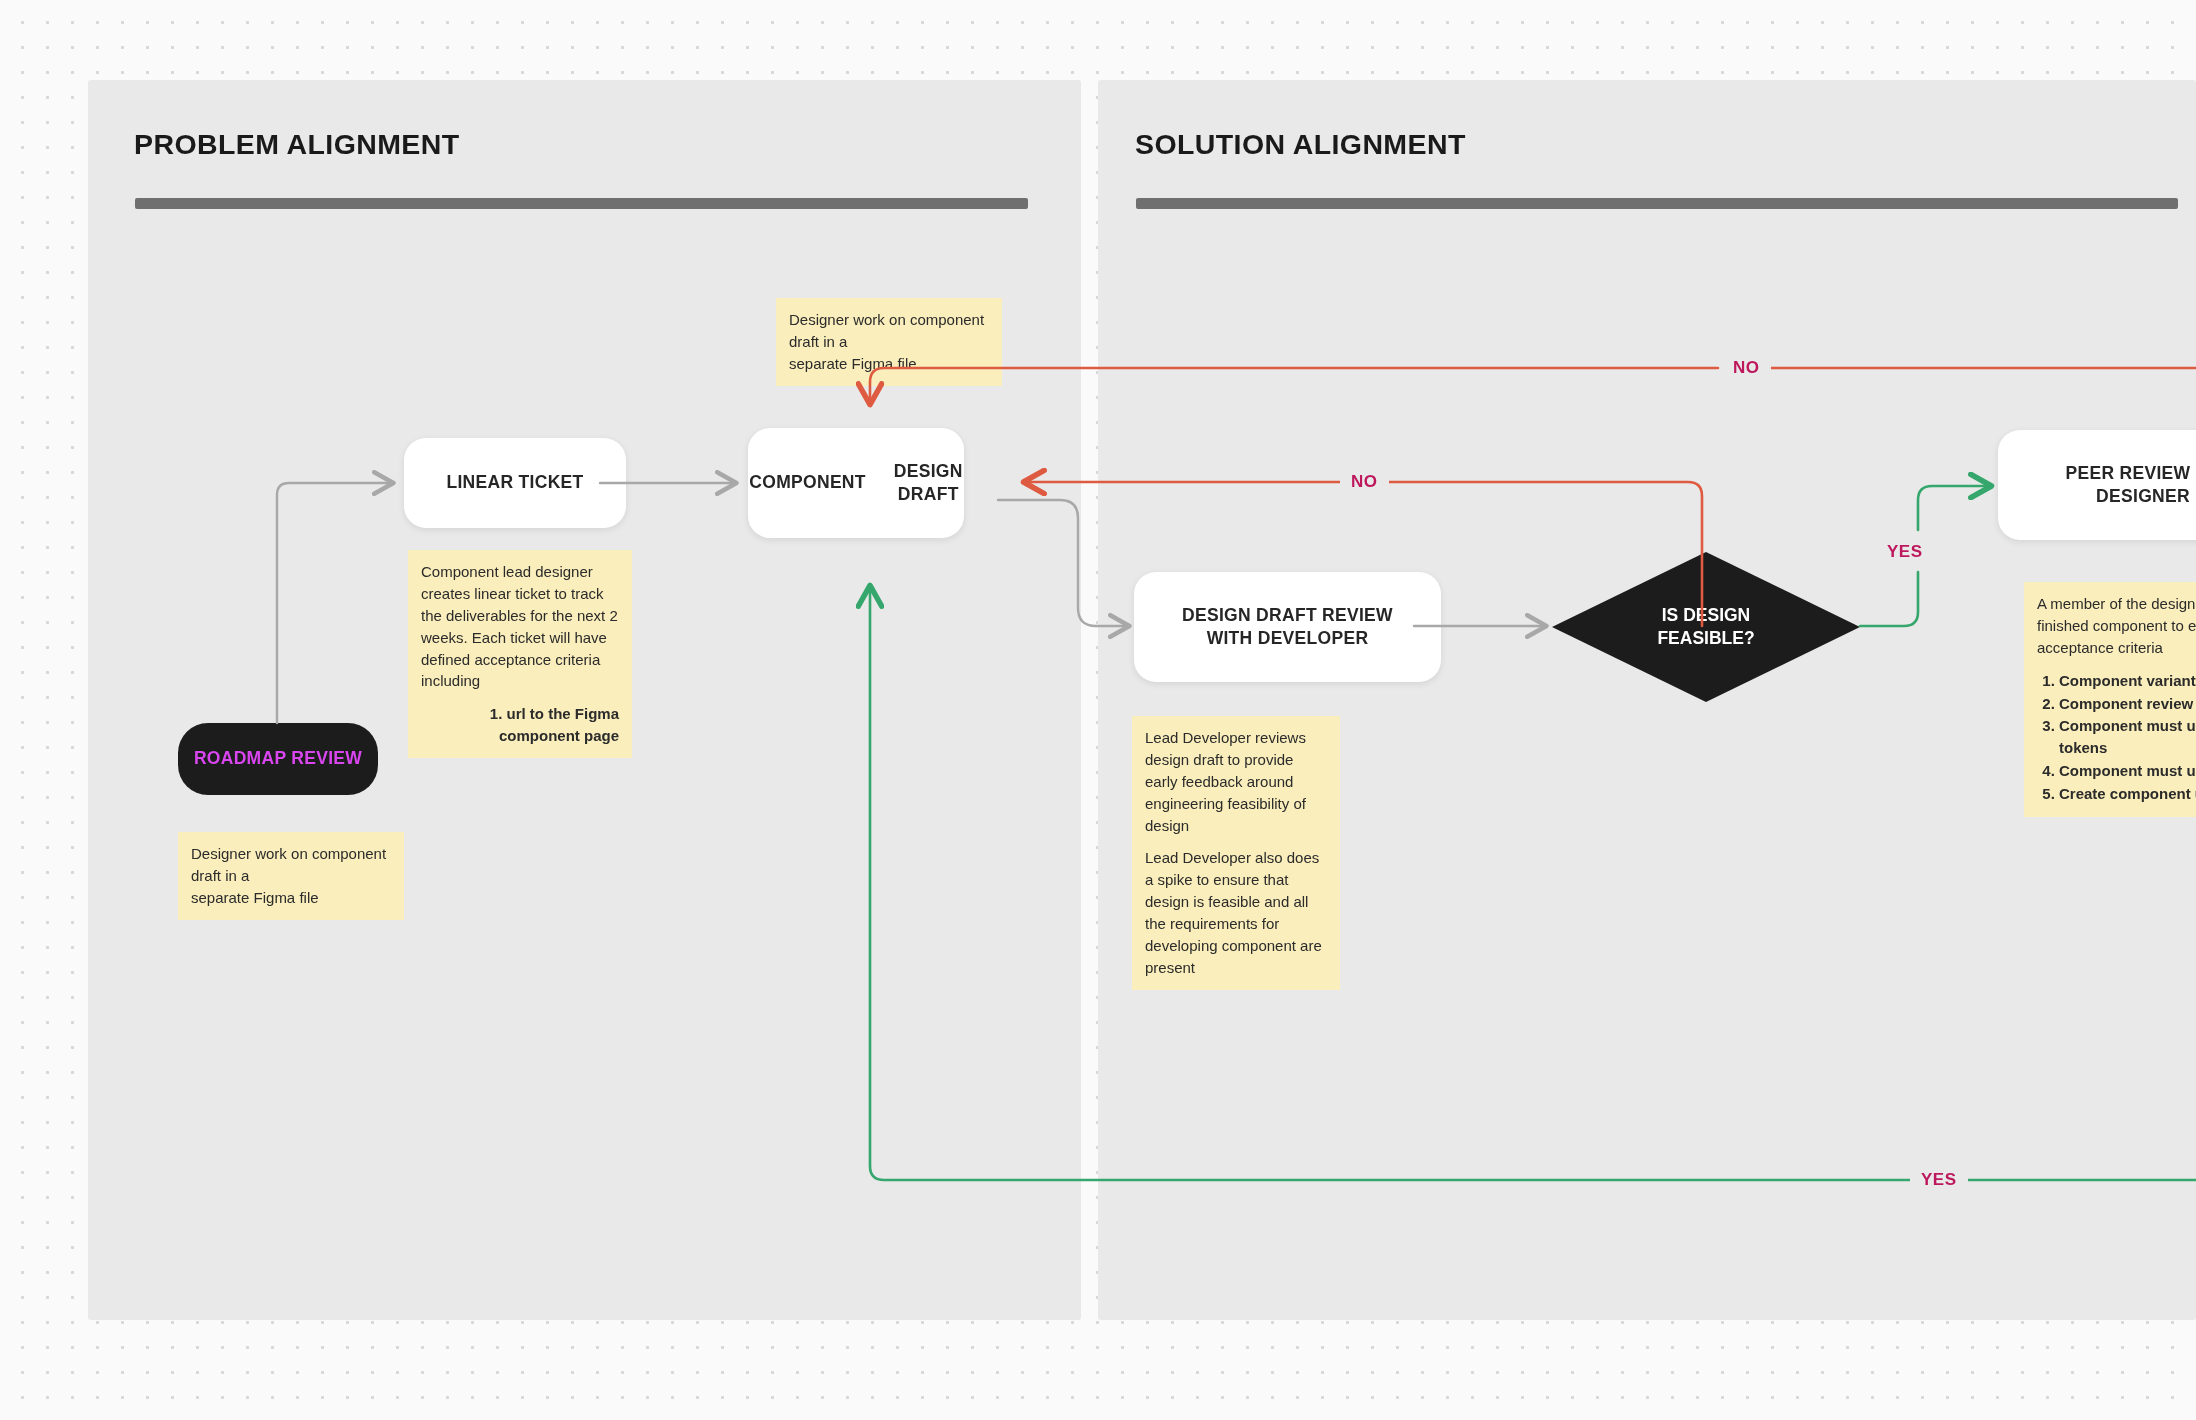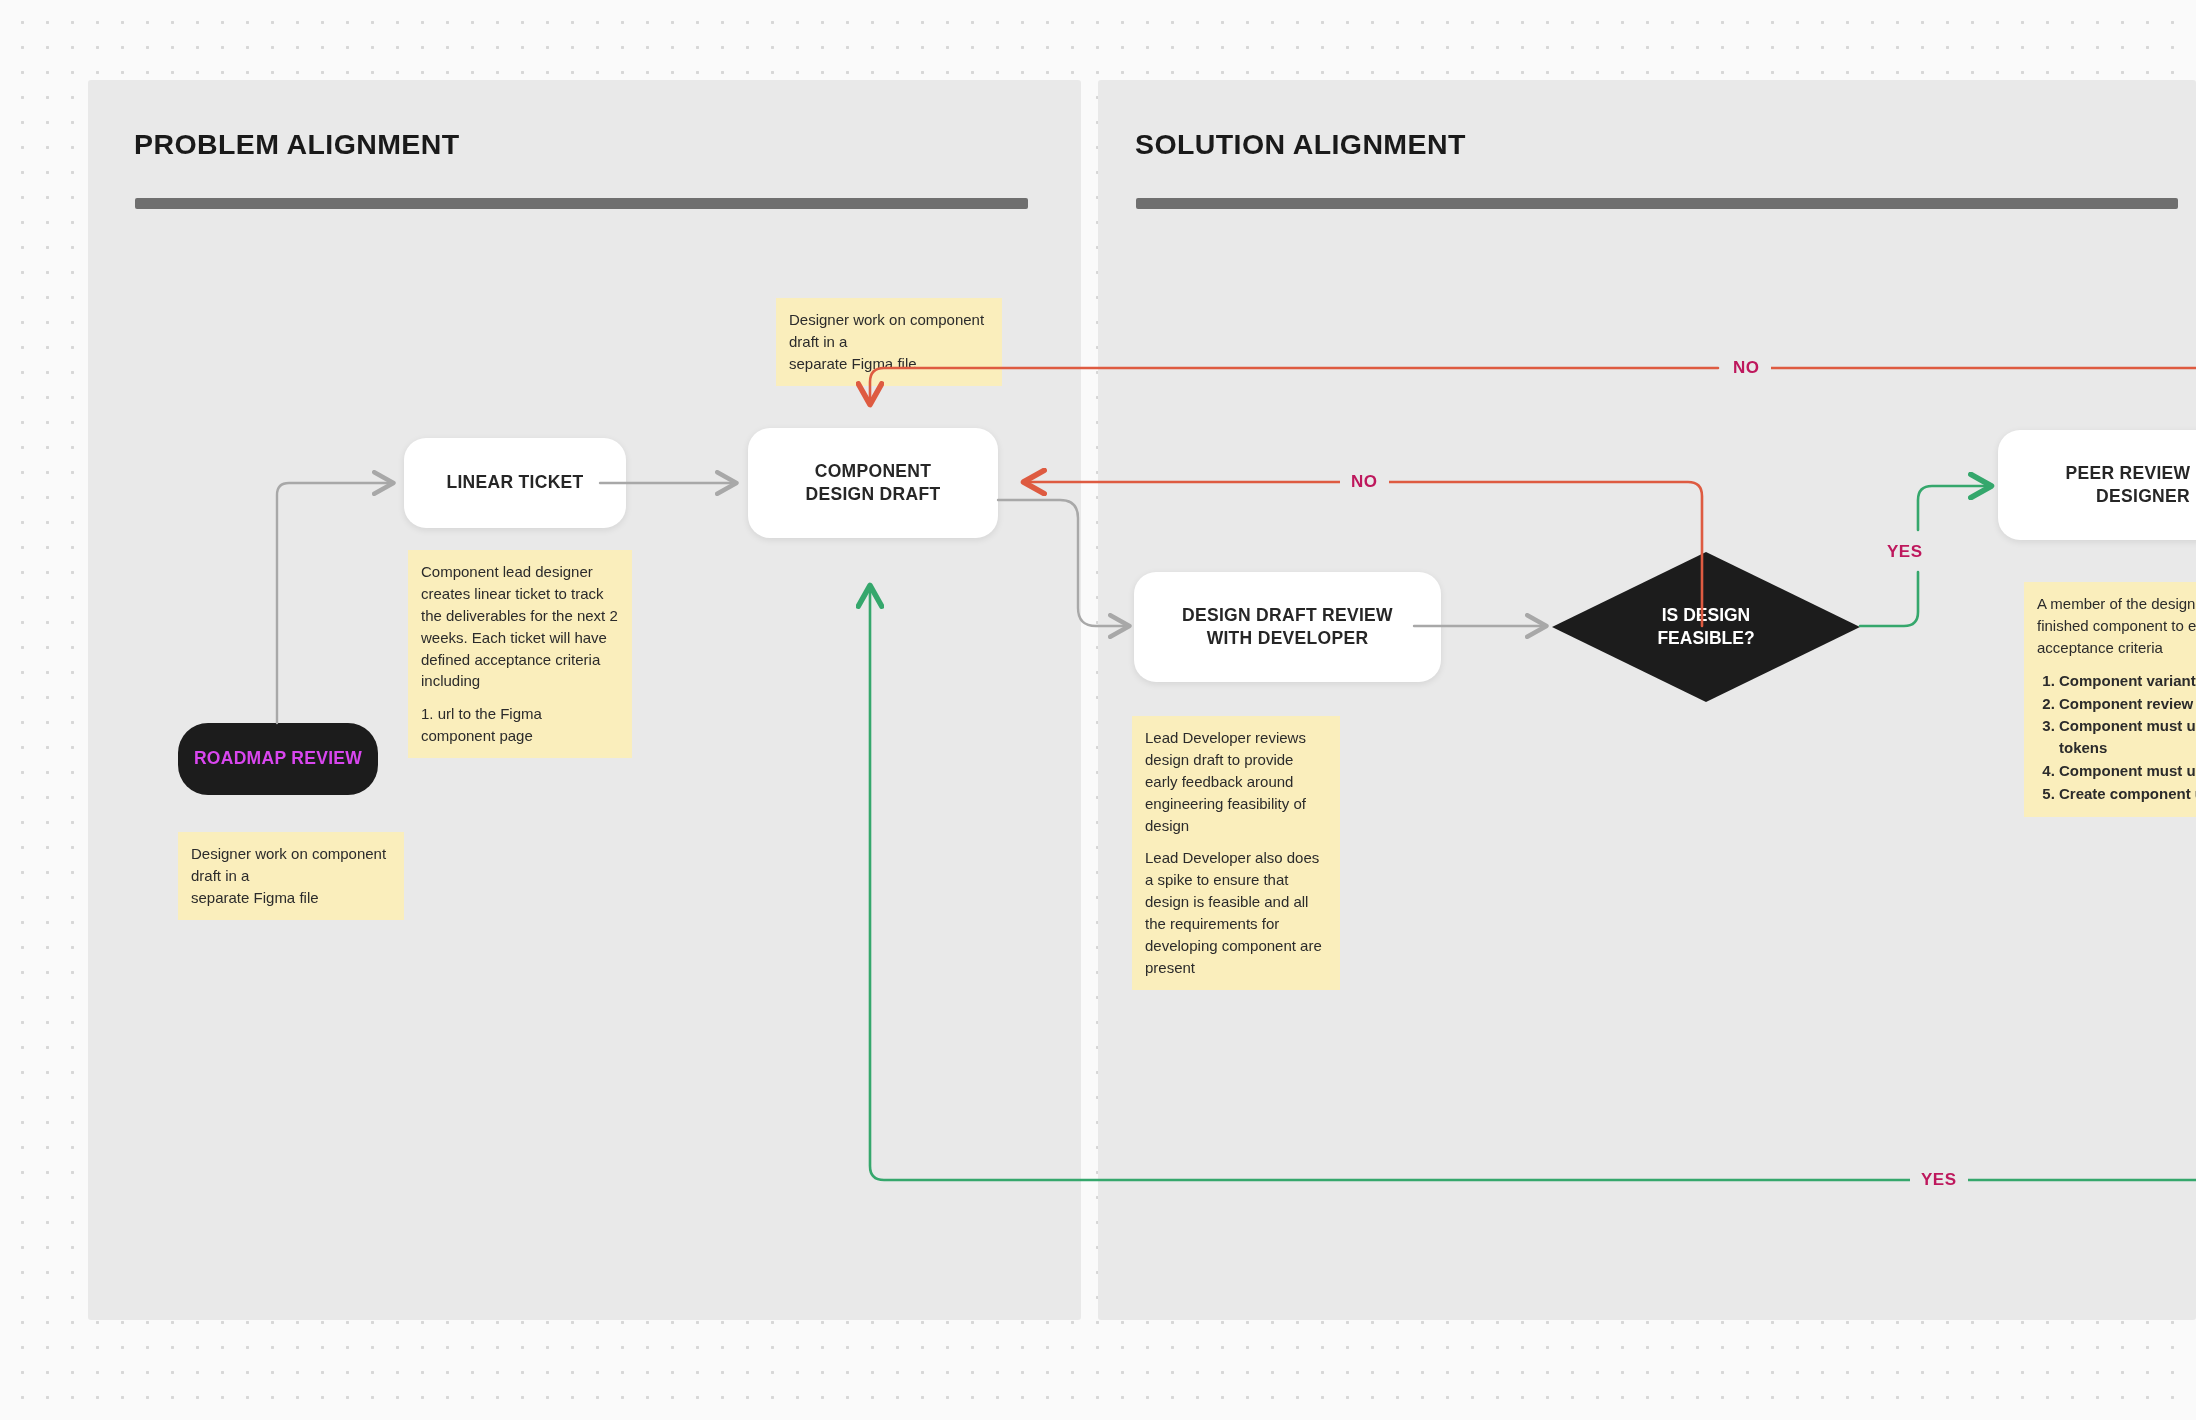--- a/index.html
+++ b/index.html
@@ -76,21 +76,21 @@
     position:absolute;
     background:#faeebc;
     color:#2b2b2b;
     font-size:15px;
     line-height:1.46;
     padding:11px 13px;
     box-sizing:border-box;
   }
   .note p{margin:0 0 11px 0;}
   .note p:last-child{margin-bottom:0;}
-  .note .strong{font-weight:normal;}
+  .note .strong{font-weight:bold;text-align:right;}
   .note ol{margin:0;padding-left:22px;}
   .note ol li{font-weight:bold;margin-bottom:1px;}
 
   
   .edge-label{
     position:absolute;
     font-size:17px;
     font-weight:bold;
     color:#be185d;
     letter-spacing:.5px;
@@ -156,21 +156,21 @@
   </svg>
 
   <div class="node dark" style="left:178px;top:723px;width:200px;height:72px;font-size:17.5px;">
     <span class="lbl">ROADMAP REVIEW</span>
   </div>
 
   <div class="node white" style="left:404px;top:438px;width:222px;height:90px;font-size:17.5px;">
     <span class="lbl">LINEAR TICKET</span>
   </div>
 
-  <div class="node white" style="left:748px;top:428px;width:250px;height:110px;font-size:17.5px;flex-direction:column;">
+  <div class="node white" style="left:748px;top:428px;width:216px;height:110px;font-size:17.5px;flex-direction:row;">
     <span class="lbl">COMPONENT</span>
     <span class="lbl">DESIGN DRAFT</span>
   </div>
 
   <div class="node white" style="left:1134px;top:572px;width:307px;height:110px;font-size:17.5px;flex-direction:column;">
     <span class="lbl">DESIGN DRAFT REVIEW</span>
     <span class="lbl">WITH DEVELOPER</span>
   </div>
 
   <div class="diamond" style="left:1552px;top:552px;width:308px;height:150px;font-size:17.5px;flex-direction:column;">

